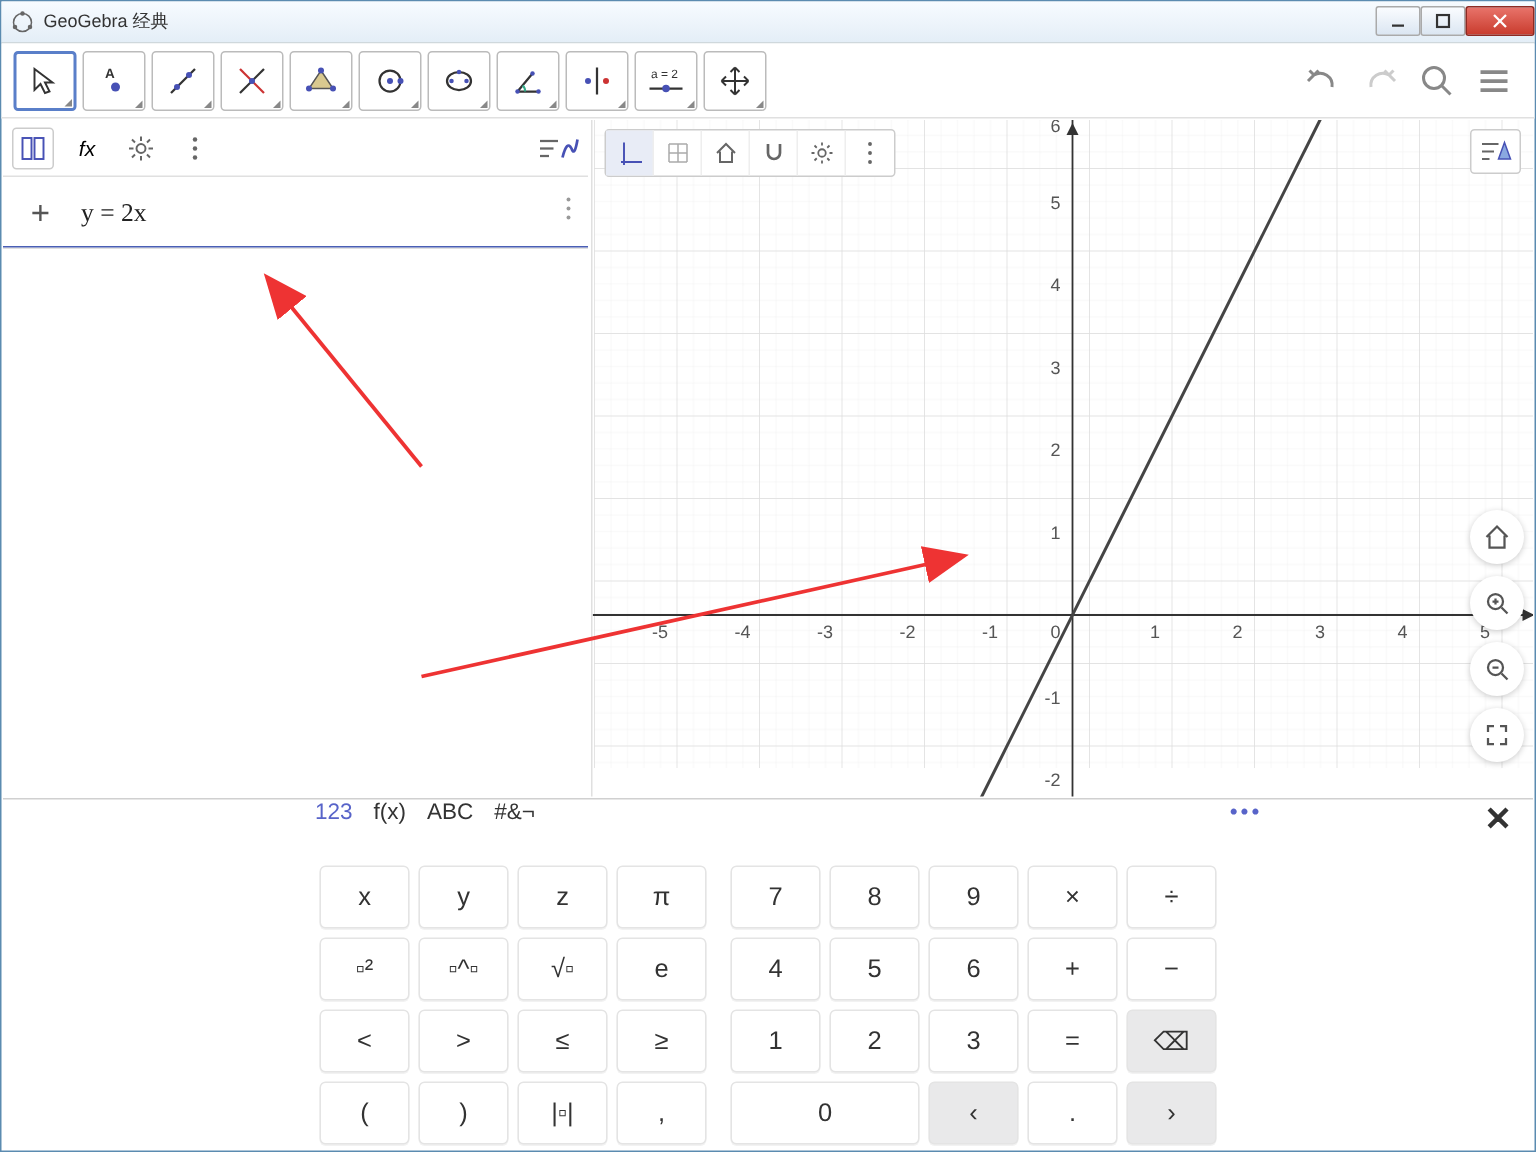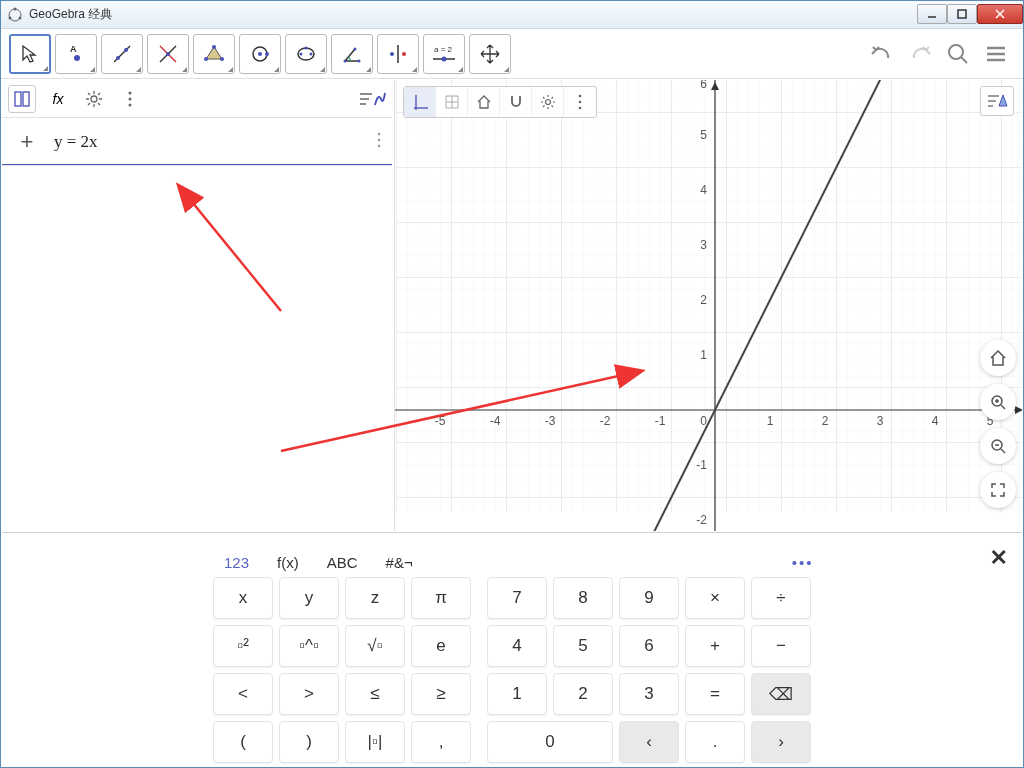--- a/index.html
+++ b/index.html
@@ -32,21 +32,21 @@
 .graph{position:absolute;left:392px;right:0;top:0;bottom:0;border-left:1px solid #e0e0e0;overflow:hidden;}
 .graph-tools{position:absolute;top:6px;left:8px;display:flex;gap:0;border:1px solid #ccc;border-radius:3px;background:#fff;z-index:5;}
 .graph-tools .gbtn{width:32px;height:30px;display:flex;align-items:center;justify-content:center;border-right:1px solid #eee;}
 .graph-tools .gbtn:last-child{border-right:none;}
 .graph-tools .gbtn.active{background:#e8ecf6;}
 .graph-tools2{position:absolute;top:6px;right:8px;z-index:5;}
 .graph-tools2 .gbtn{width:34px;height:30px;border:1px solid #ccc;border-radius:3px;background:#fff;display:flex;align-items:center;justify-content:center;}
 .side-buttons{position:absolute;right:6px;top:260px;z-index:5;display:flex;flex-direction:column;gap:8px;}
 .sbtn{width:36px;height:36px;border-radius:50%;background:#fff;box-shadow:0 1px 4px rgba(0,0,0,0.2);display:flex;align-items:center;justify-content:center;color:#444;}
 .keyboard{position:absolute;left:1px;right:1px;bottom:1px;height:234px;background:#fff;border-top:1px solid #d0d0d0;}
-.kbd-tabs{height:38px;display:flex;align-items:flex-end;padding:0 14px;gap:28px;color:#333;font-size:15px;}
+.kbd-tabs{height:38px;display:flex;align-items:flex-start;padding:0 14px;gap:14px;color:#333;font-size:15px;}
 .kbd-tabs .ktab.active{color:#5864c9;}
 .kbd-tabs .spacer{flex:1;}
 .kbd-tabs .more{color:#5864c9;letter-spacing:2px;}
 .kbd-tabs .close{font-size:22px;font-weight:bold;}
 .kbd-grid{display:flex;justify-content:center;gap:16px;padding:6px 14px 10px;}
 .kcol{display:grid;grid-template-columns:repeat(4,60px);grid-auto-rows:42px;gap:6px;}
 .kcol.right{grid-template-columns:repeat(5,60px);}
 .key{background:#fff;border:1px solid #e4e4e4;border-radius:4px;display:flex;align-items:center;justify-content:center;font-size:17px;color:#333;box-shadow:0 1px 0 rgba(0,0,0,0.05);}
 .key.fn{background:#e9e9ea;}
 .key.wide{grid-column:span 2;}

